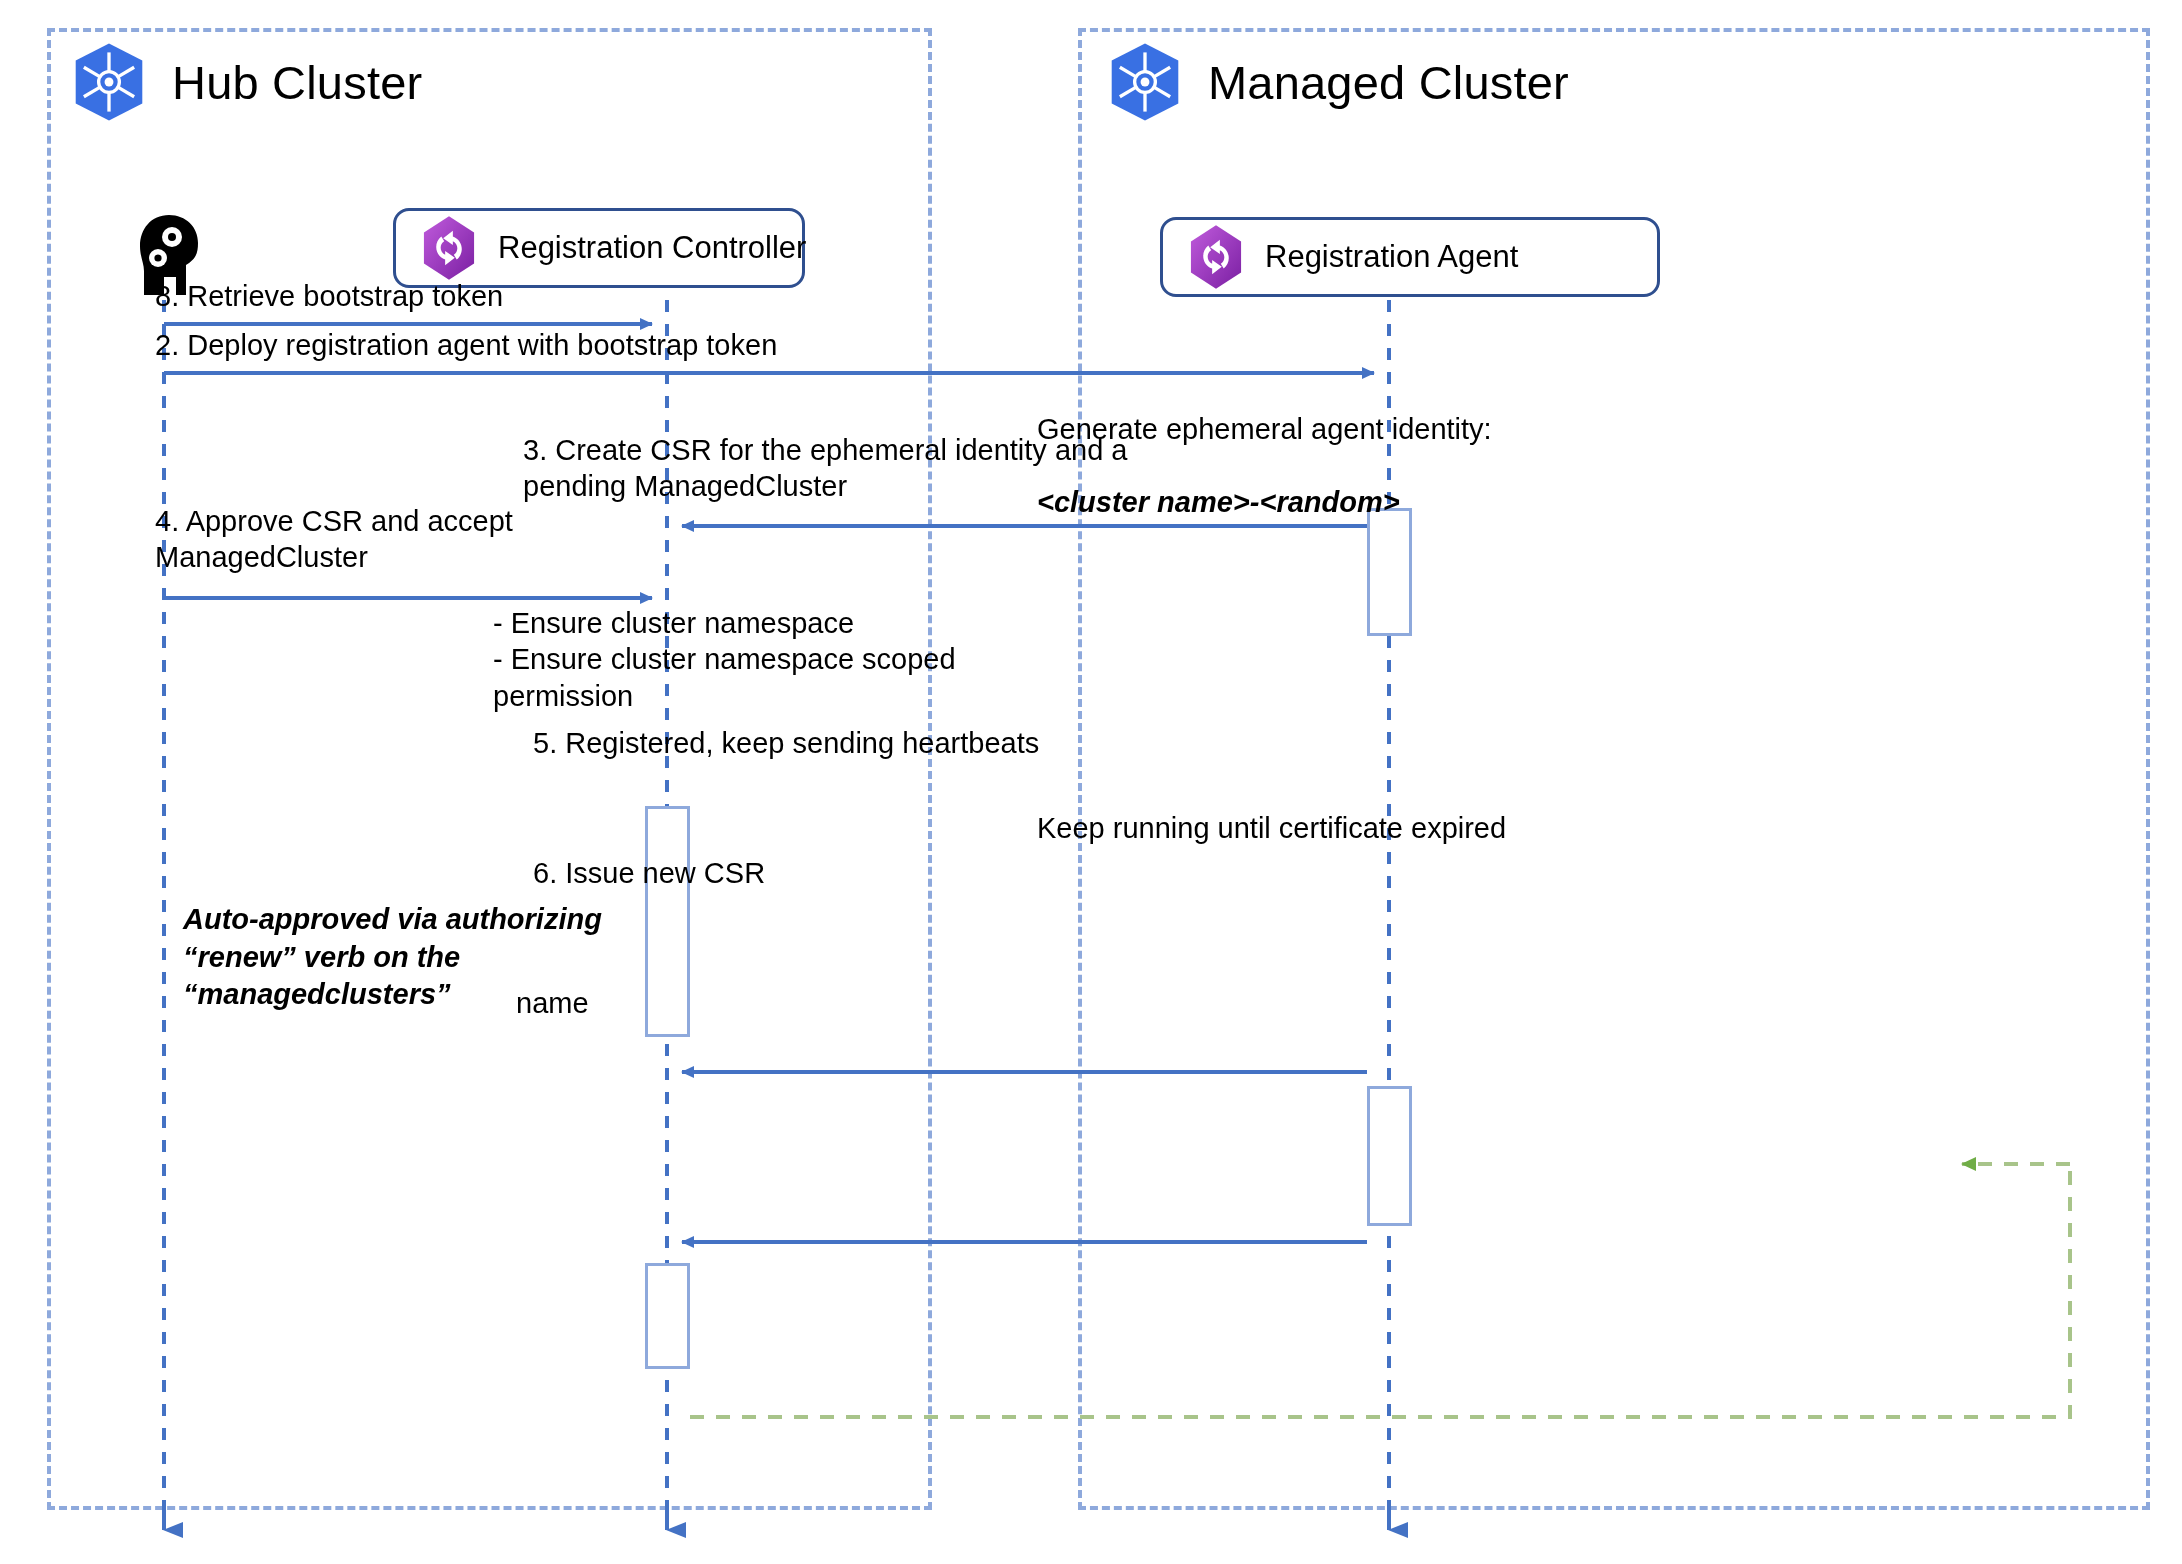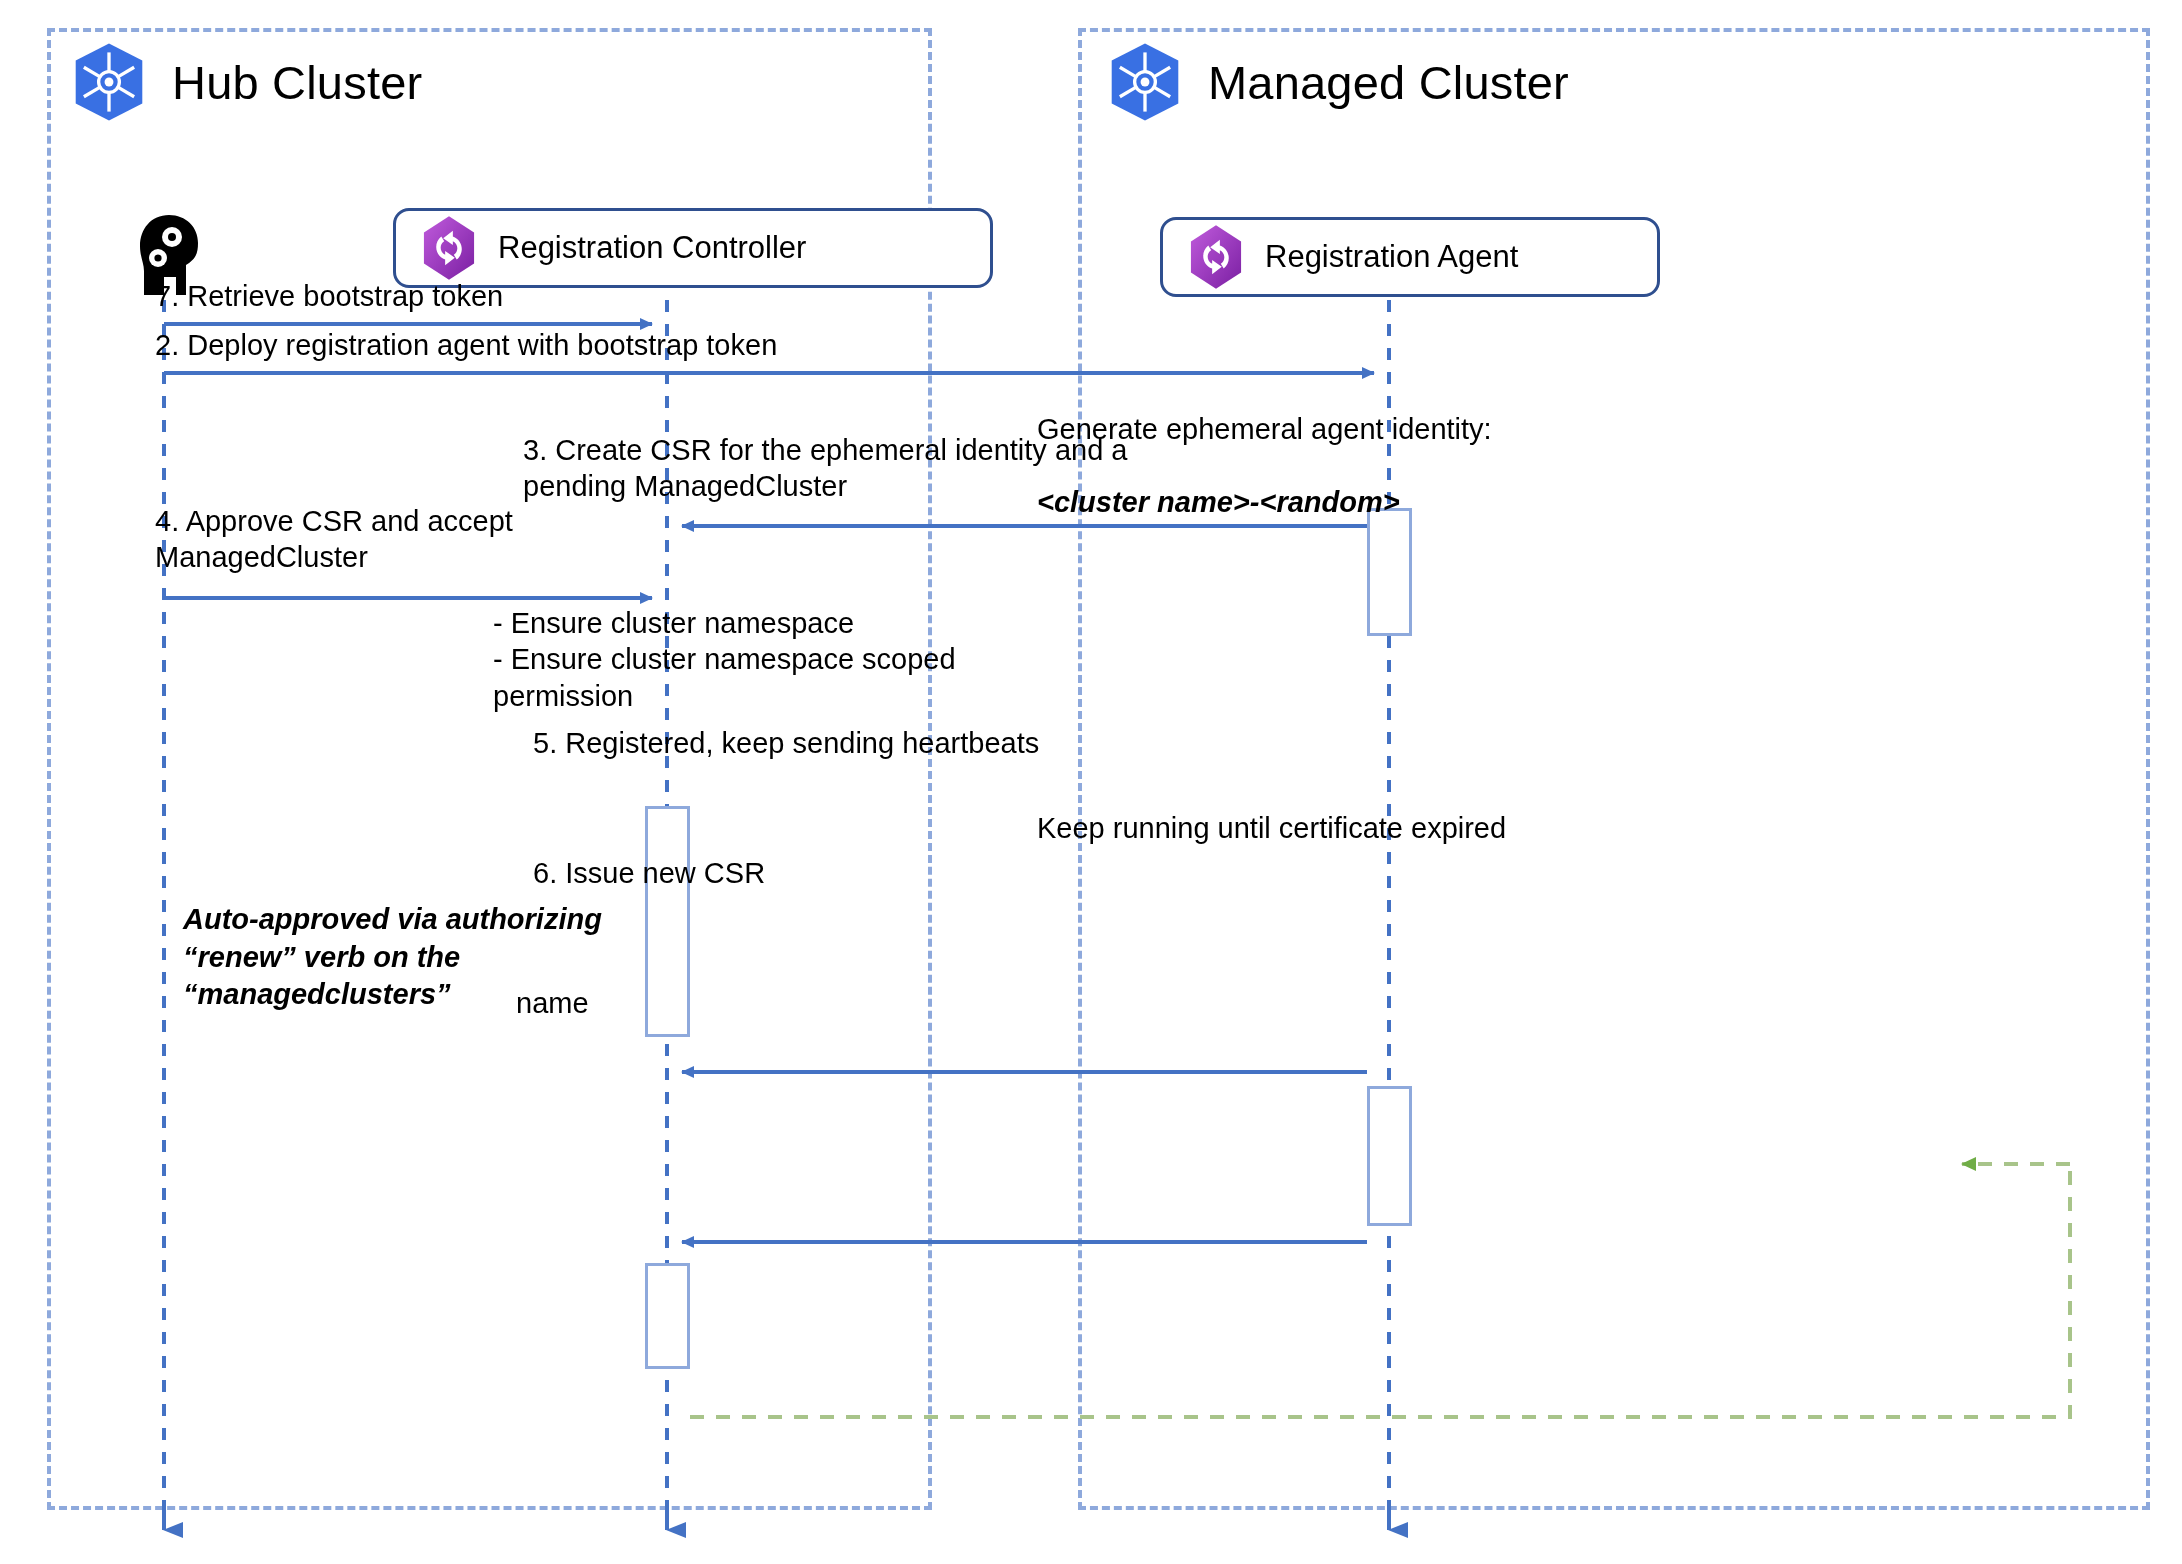--- a/index.html
+++ b/index.html
@@ -17,21 +17,21 @@
   .cluster-title .k8s{width:74px;height:80px;flex:0 0 auto;}
   .cluster-title .ttl{font-size:47px;font-weight:400;letter-spacing:.2px;line-height:1;white-space:nowrap;}
   #hub-title{left:72px;top:42px;}
   #managed-title{left:1108px;top:42px;}
 
   
   .participant{position:absolute;border:3px solid #2f4f8f;border-radius:16px;background:#fff;
                display:flex;align-items:center;box-sizing:border-box;}
   .participant .pico{width:54px;height:66px;margin-left:26px;flex:0 0 auto;}
   .participant .plabel{font-size:31px;margin-left:22px;white-space:nowrap;}
-  #registration-controller-box{left:393px;top:208px;width:600px;height:80px;}
+  #registration-controller-box{left:393px;top:208px;width:412px;height:80px;}
   #registration-agent-box{left:1160px;top:217px;width:500px;height:80px;}
 
   
   #actor-icon{position:absolute;left:130px;top:213px;width:78px;height:84px;}
 
   
   .activation{position:absolute;border:3px solid #8ea9dc;background:#fff;box-sizing:border-box;}
   #activation-agent-1{left:1367px;top:508px;width:45px;height:128px;}
   #activation-controller-1{left:645px;top:806px;width:45px;height:231px;}
   #activation-agent-2{left:1367px;top:1086px;width:45px;height:140px;}
@@ -183,21 +183,21 @@
       <path d="M690 1417 L2070 1417 L2070 1164"></path>
     </g>
     <line x1="2070" y1="1164" x2="1962" y2="1164" stroke="#a8c48a" stroke-width="4" stroke-dasharray="14 12" marker-end="url(#arrGreen)"></line>
   </svg>
 
   <div class="activation" id="activation-agent-1"></div>
   <div class="activation" id="activation-controller-1"></div>
   <div class="activation" id="activation-agent-2"></div>
   <div class="activation" id="activation-controller-2"></div>
 
-  <div class="msg" id="msg1-label">7. Retrieve bootstrap token</div>
+  <div class="msg" id="msg1-label">8. Retrieve bootstrap token</div>
   <div class="msg" id="msg2-label">2. Deploy registration agent with bootstrap token</div>
   <div class="msg" id="msg3-label">3. Create CSR for the ephemeral identity and a
 pending ManagedCluster</div>
   <div class="msg" id="msg4-label">4. Approve CSR and accept
 ManagedCluster</div>
   <div class="msg" id="msg5-label">5. Registered, keep sending heartbeats</div>
   <div class="msg" id="msg6-label">6. Issue new CSR</div>
 
   <div class="note" id="note-controller-actions">- Ensure cluster namespace
 - Ensure cluster namespace scoped

